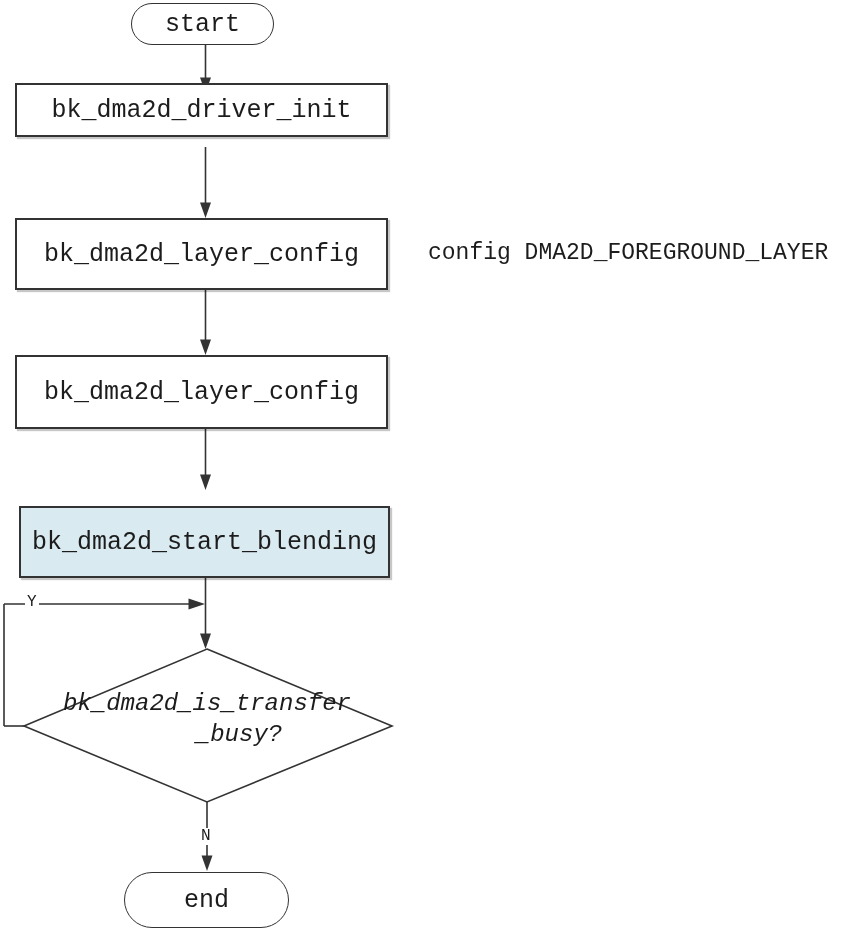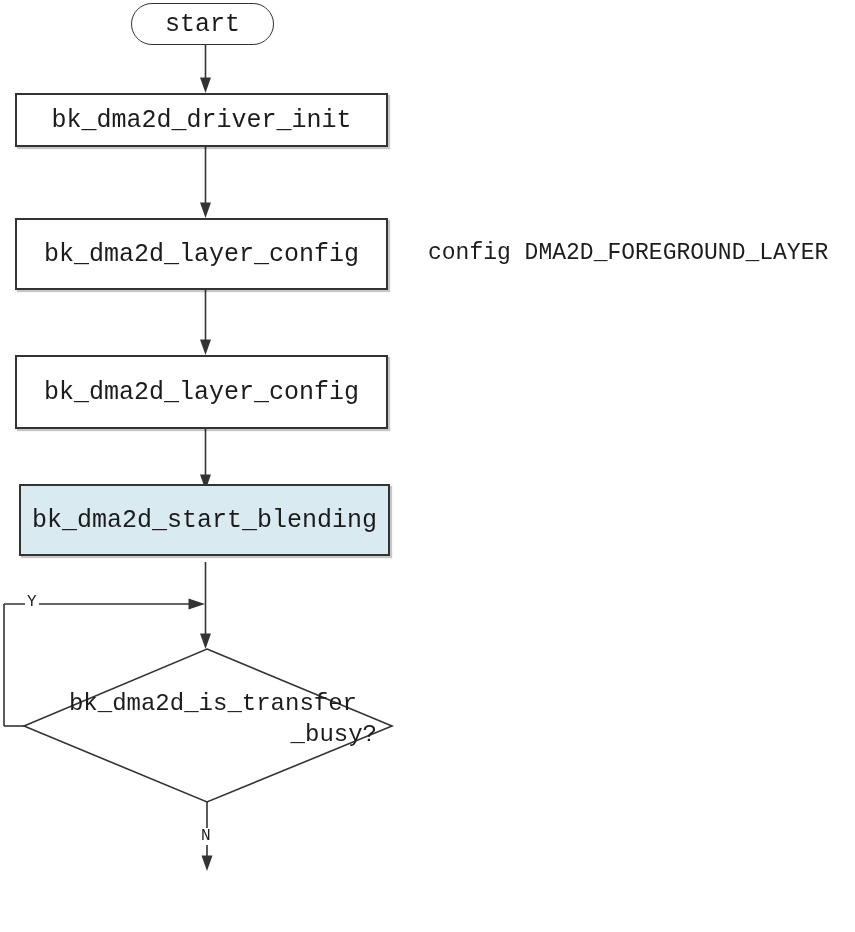--- a/index.html
+++ b/index.html
@@ -33,43 +33,44 @@
     background: var(--node-fill);
     border: 2px solid var(--line);
     font-size: 25px;
     white-space: nowrap;
   }
   .process { box-shadow: 2px 2px 1px rgba(0,0,0,0.22); }
   .terminator { border-radius: 28px; border-width: 1.6px; }
   .highlight { background: var(--highlight-fill); }
 
   .node-start  { left: 131px; top: 3px;   width: 143px; height: 42px; border-radius: 21px; }
-  .node-rect1  { left: 15px;  top: 93px;  width: 373px; height: 54px; }
+  .node-rect1  { left: 15px;  top: 83px;  width: 373px; height: 54px; }
   .node-rect2  { left: 15px;  top: 218px; width: 373px; height: 72px; }
   .node-rect3  { left: 15px;  top: 355px; width: 373px; height: 74px; }
-  .node-blue   { left: 19px;  top: 484px; width: 371px; height: 72px; align-items: center; }
+  .node-blue   { left: 19px;  top: 506px; width: 371px; height: 72px; align-items: center; }
   .node-end    { left: 124px; top: 872px; width: 165px; height: 56px; }
 
   .annotation {
     position: absolute;
     font-size: 23px;
     line-height: 26px;
     white-space: nowrap;
   }
   .annotation-1 { left: 428px; top: 240px; }
   .annotation-2 { left: 418px; top: 375px; }
 
   .diamond-label {
     position: absolute;
     left: 57px; top: 688px; width: 300px;
-    text-align: right;
+    text-align: center;
     font-size: 24px;
     line-height: 31px;
+    font-style: italic;
   }
-  .diamond-label .line2 { position: relative; left: 20px; display: inline-block; }
+  .diamond-label .line2 { position: relative; left: 32px; display: inline-block; }
 
   .branch-label {
     position: absolute;
     font-size: 16px;
     line-height: 17px;
     background: var(--background);
     padding: 0 2px;
   }
   .branch-yes { left: 25px;  top: 594px; }
   .branch-no  { left: 199px; top: 828px; }
@@ -125,20 +126,23 @@
 
   <div class="node process highlight node-blue">
     <span>bk_dma2d_start_blending</span>
   </div>
 
   <div class="diamond-label">
     <span class="line1">bk_dma2d_is_transfer</span><br>
     <span class="line2">_busy?</span>
   </div>
 
+  <div class="node terminator node-end">
+    <span>end</span>
+  </div>
 
   <div class="annotation annotation-1">config DMA2D_FOREGROUND_LAYER</div>
 
 
   <div class="branch-label branch-yes">Y</div>
 
   <div class="branch-label branch-no">N</div>
 
 </div>
 

